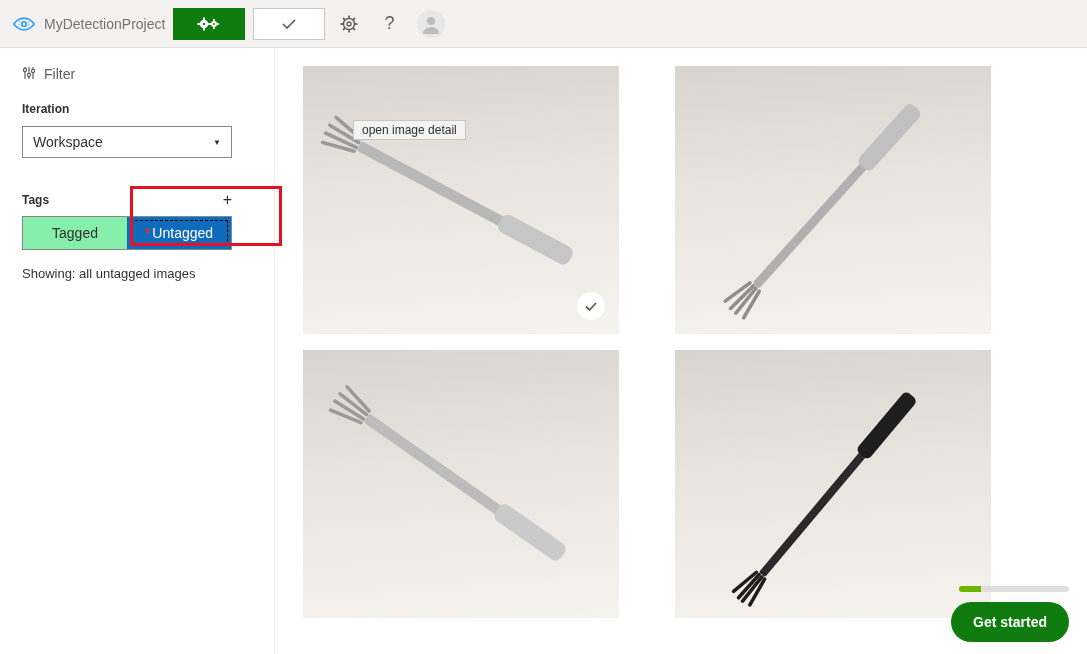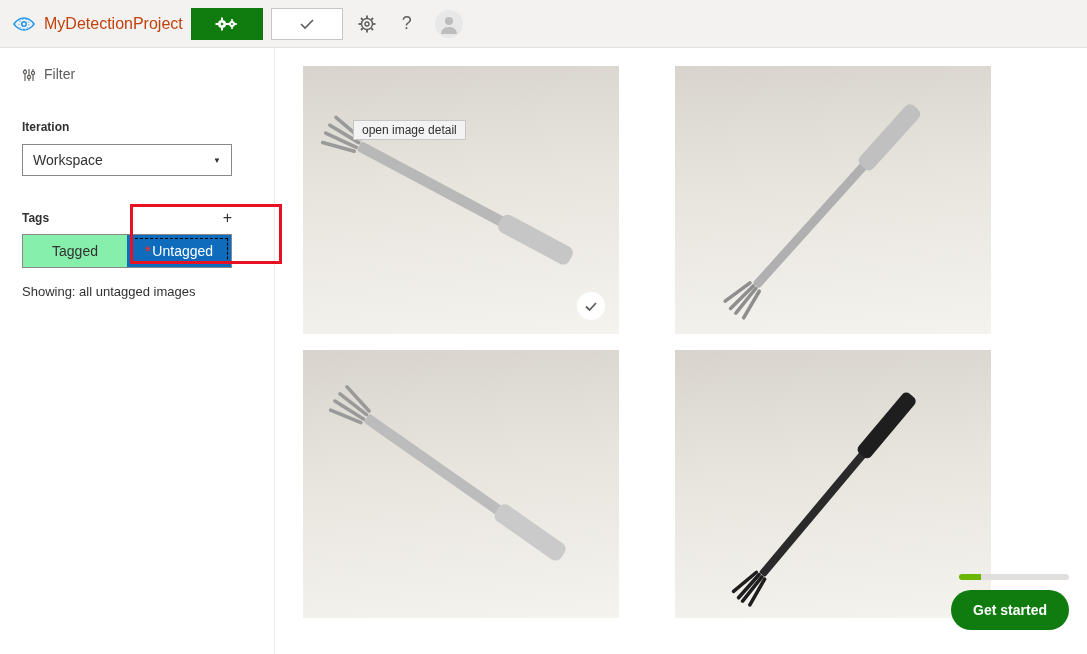--- a/index.html
+++ b/index.html
@@ -23,21 +23,21 @@
     align-items: center;
     padding: 0 12px;
     gap: 8px;
   }
   .logo {
     display: flex;
     align-items: center;
     gap: 8px;
   }
   .logo svg { width: 24px; height: 24px; }
-  .project-name { font-size: 16px; color: #c2410c; }
+  .project-name { font-size: 14px; color: #737373; }
 
   .tabs {
     margin-left: auto;
     display: flex;
     gap: 36px;
     align-self: stretch;
     align-items: center;
     margin-right: 28px;
   }
   .tab {
@@ -112,24 +112,24 @@
     display: flex;
     height: calc(100% - 48px);
   }
   .sidebar {
     width: 275px;
     border-right: 1px solid #edebe9;
     padding: 18px 22px;
   }
   .filter-row {
     display: flex;
-    align-items: flex-end;
+    align-items: flex-start;
     gap: 8px;
     color: #605e5c;
-    margin-bottom: 38px;
+    margin-bottom: 20px;
   }
   .section-label {
     font-size: 12px;
     font-weight: 600;
     color: #323130;
     margin-bottom: 10px;
   }
   .select {
     width: 210px;
     height: 32px;
@@ -242,21 +242,21 @@
     display: flex;
     align-items: center;
     justify-content: center;
   }
   .check-badge svg { stroke:#605e5c; }
 
   
   .get-started-wrap {
     position: absolute;
     right: 18px;
-    bottom: 24px;
+    bottom: 12px;
     display:flex;
     flex-direction:column;
     align-items:flex-end;
     gap:10px;
   }
   .progress {
     width: 110px;
     height: 6px;
     background: #e1dfdd;
     border-radius: 3px;

